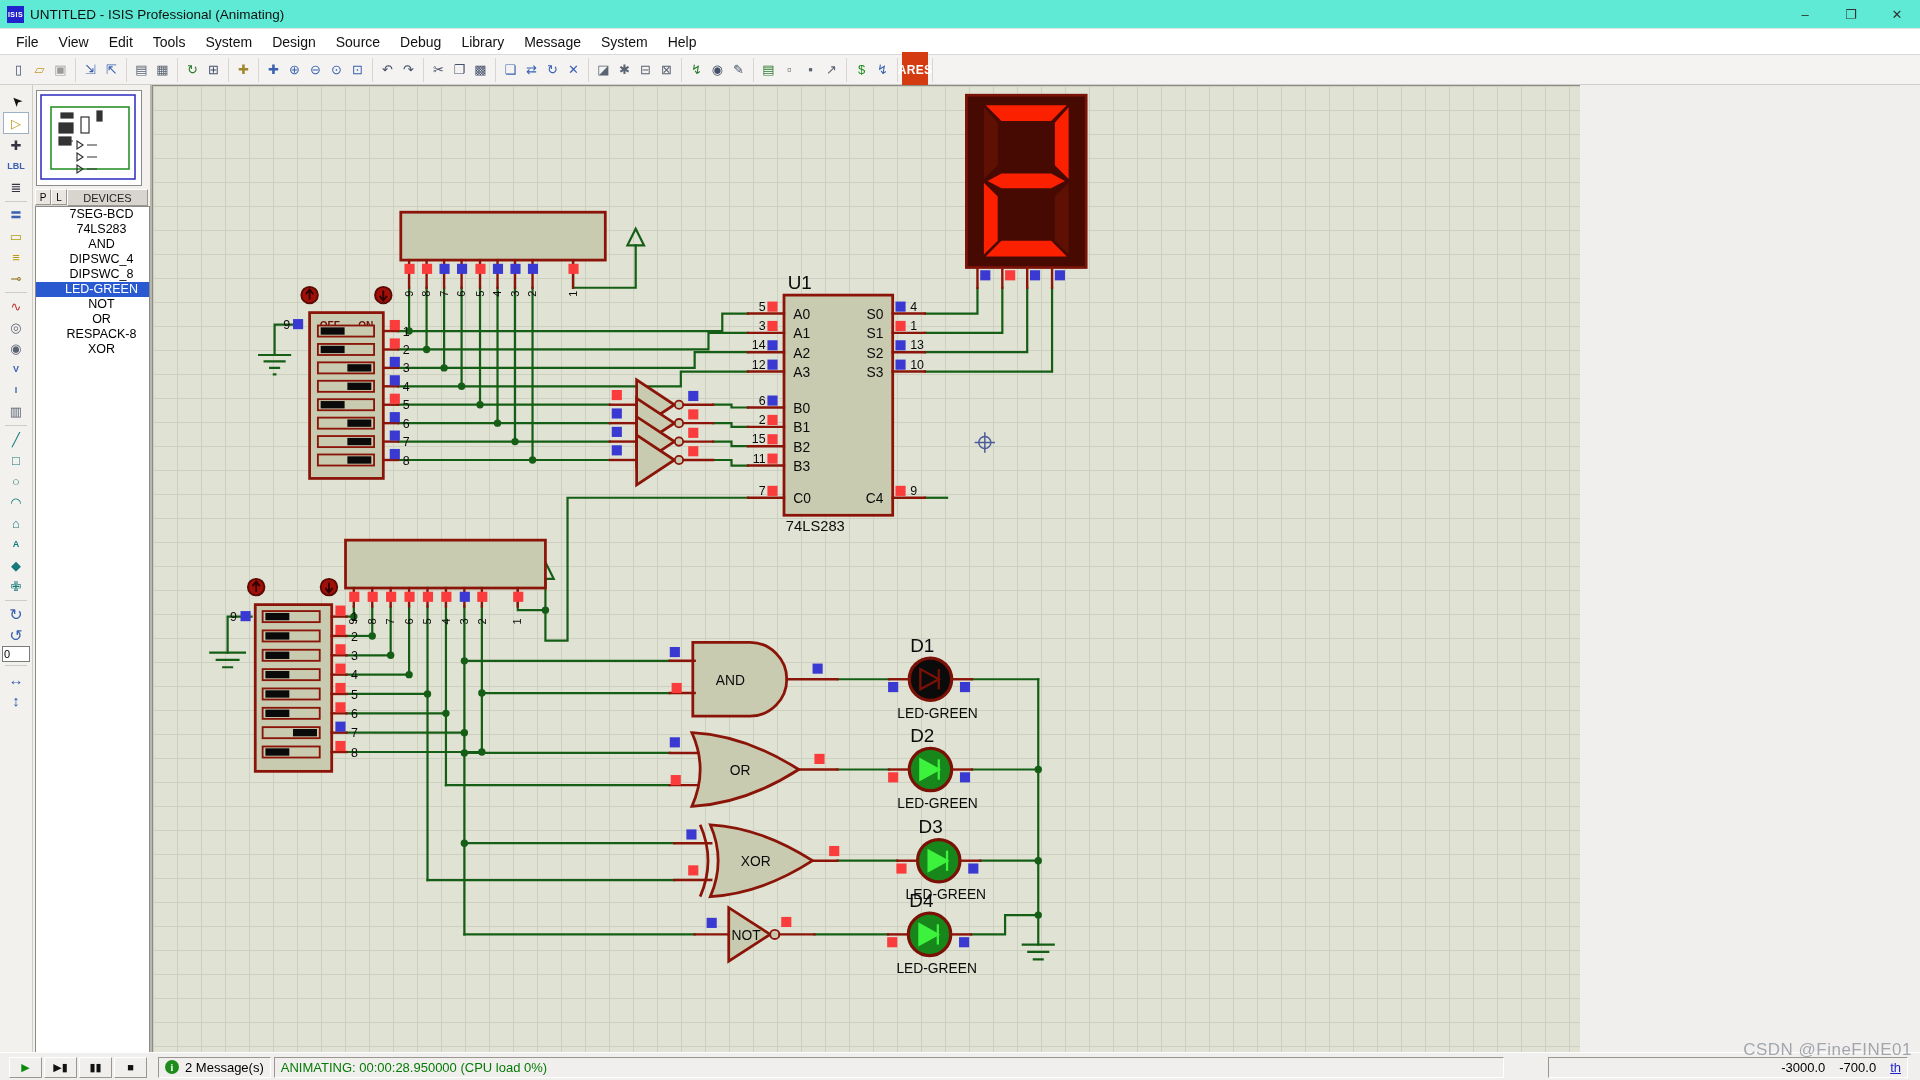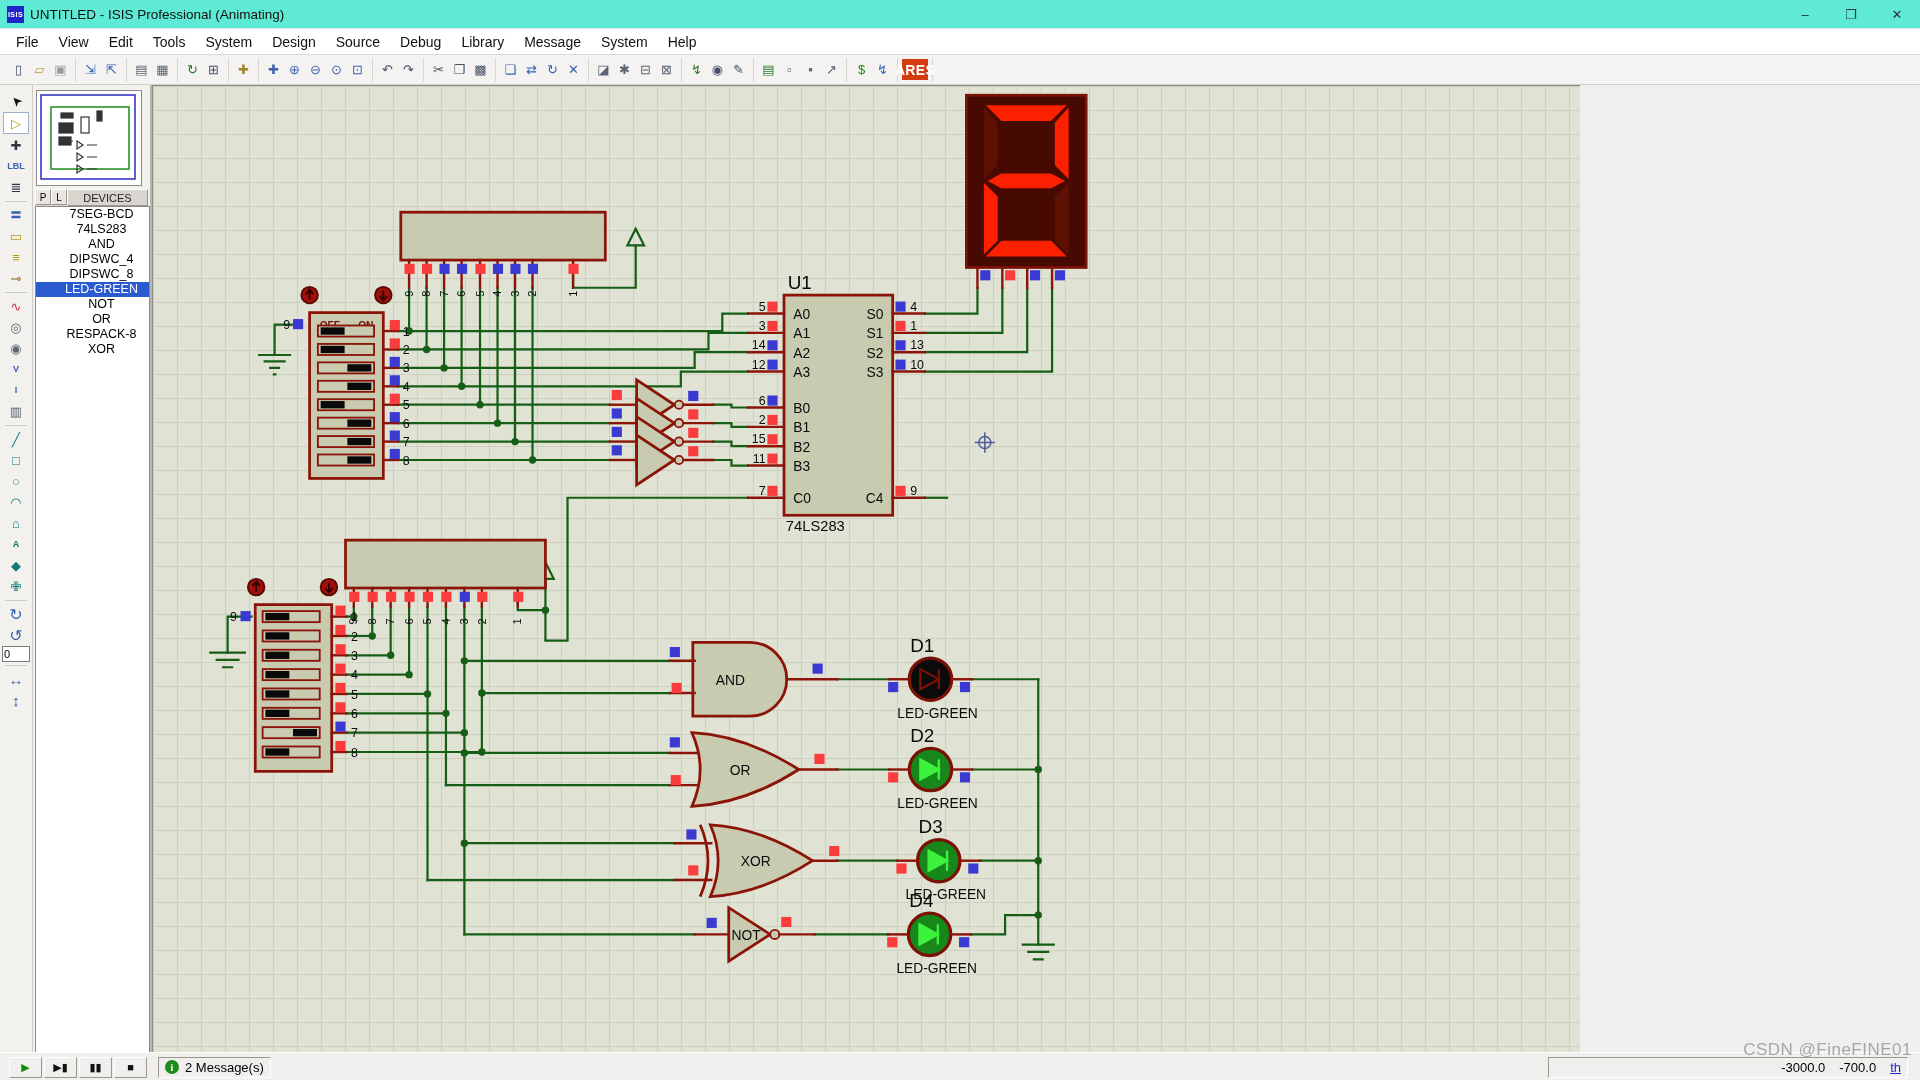--- a/index.html
+++ b/index.html
@@ -11,21 +11,21 @@
   #title-text{font-size:13.5px;color:#111;}
   #win-controls{margin-left:auto;display:flex;}
   .win-btn{width:46px;height:28px;display:flex;align-items:center;justify-content:center;font-size:13px;color:#333;}
   
   #menubar{height:25px;background:#ffffff;display:flex;align-items:center;padding-left:6px;border-bottom:1px solid #d8d8d8;}
   .menu-item{font-size:14px;color:#111;padding:2px 10px;}
   
   #toolbar{height:29px;background:#f4f3f1;display:flex;align-items:center;padding-left:4px;border-bottom:1px solid #d0cfcc;}
   .tgroup{display:flex;align-items:center;padding:0 4px;border-right:1px solid #d9d6d1;height:24px;}
   .ticon{width:21px;height:21px;display:flex;align-items:center;justify-content:center;font-size:13px;color:#4f5d70;}
-  .ticon.ares{font-size:14px;font-weight:bold;color:#fff;background:#d43b10;width:26px;height:21px;letter-spacing:.3px;}
+  .ticon.ares{font-size:12px;font-weight:bold;color:#fff;background:#d43b10;width:26px;height:35px;letter-spacing:.3px;}
   
   #mainrow{position:relative;height:970px;background:#f0efed;}
   #toolstrip{position:absolute;left:0;top:0;width:33px;height:970px;background:#f2f1ee;border-right:1px solid #cfccc7;
     display:flex;flex-direction:column;align-items:center;padding-top:6px;box-sizing:border-box;}
   .strip-icon{width:24px;height:20px;margin-bottom:1px;display:flex;align-items:center;justify-content:center;
     font-size:13px;color:#333;}
   .strip-icon.sel{background:#ffffff;border:1px solid #9db0c8;}
   .strip-icon .r135{display:inline-block;transform:rotate(-135deg);}
   .strip-sep{width:22px;border-top:1px solid #cfccc7;margin:3px 0;}
   .angle{width:24px;height:14px;font-size:11px;font-family:"Liberation Sans",sans-serif;border:1px solid #7b7b7b;padding:0 1px;}
@@ -788,20 +788,23 @@
         <span>▮▮</span>
       </button>
       <button class="anim-btn">
         <span>■</span>
       </button>
     </div>
   <div class="sb-panel">
     <div id="msg-icon">i</div>
     <span>2 Message(s)</span>
   </div>
+  <div class="sb-panel" style="width:1230px;">
+    <span id="anim-text">ANIMATING: 00:00:28.950000 (CPU load 0%)</span>
+  </div>
   <div class="sb-panel" id="coords">
     <span>-3000.0</span>
     <span>-700.0</span>
     <span class="blue">th</span>
   </div>
 </div>
 
 <div id="watermark">CSDN @FineFINE01</div>
 
 </body></html>

